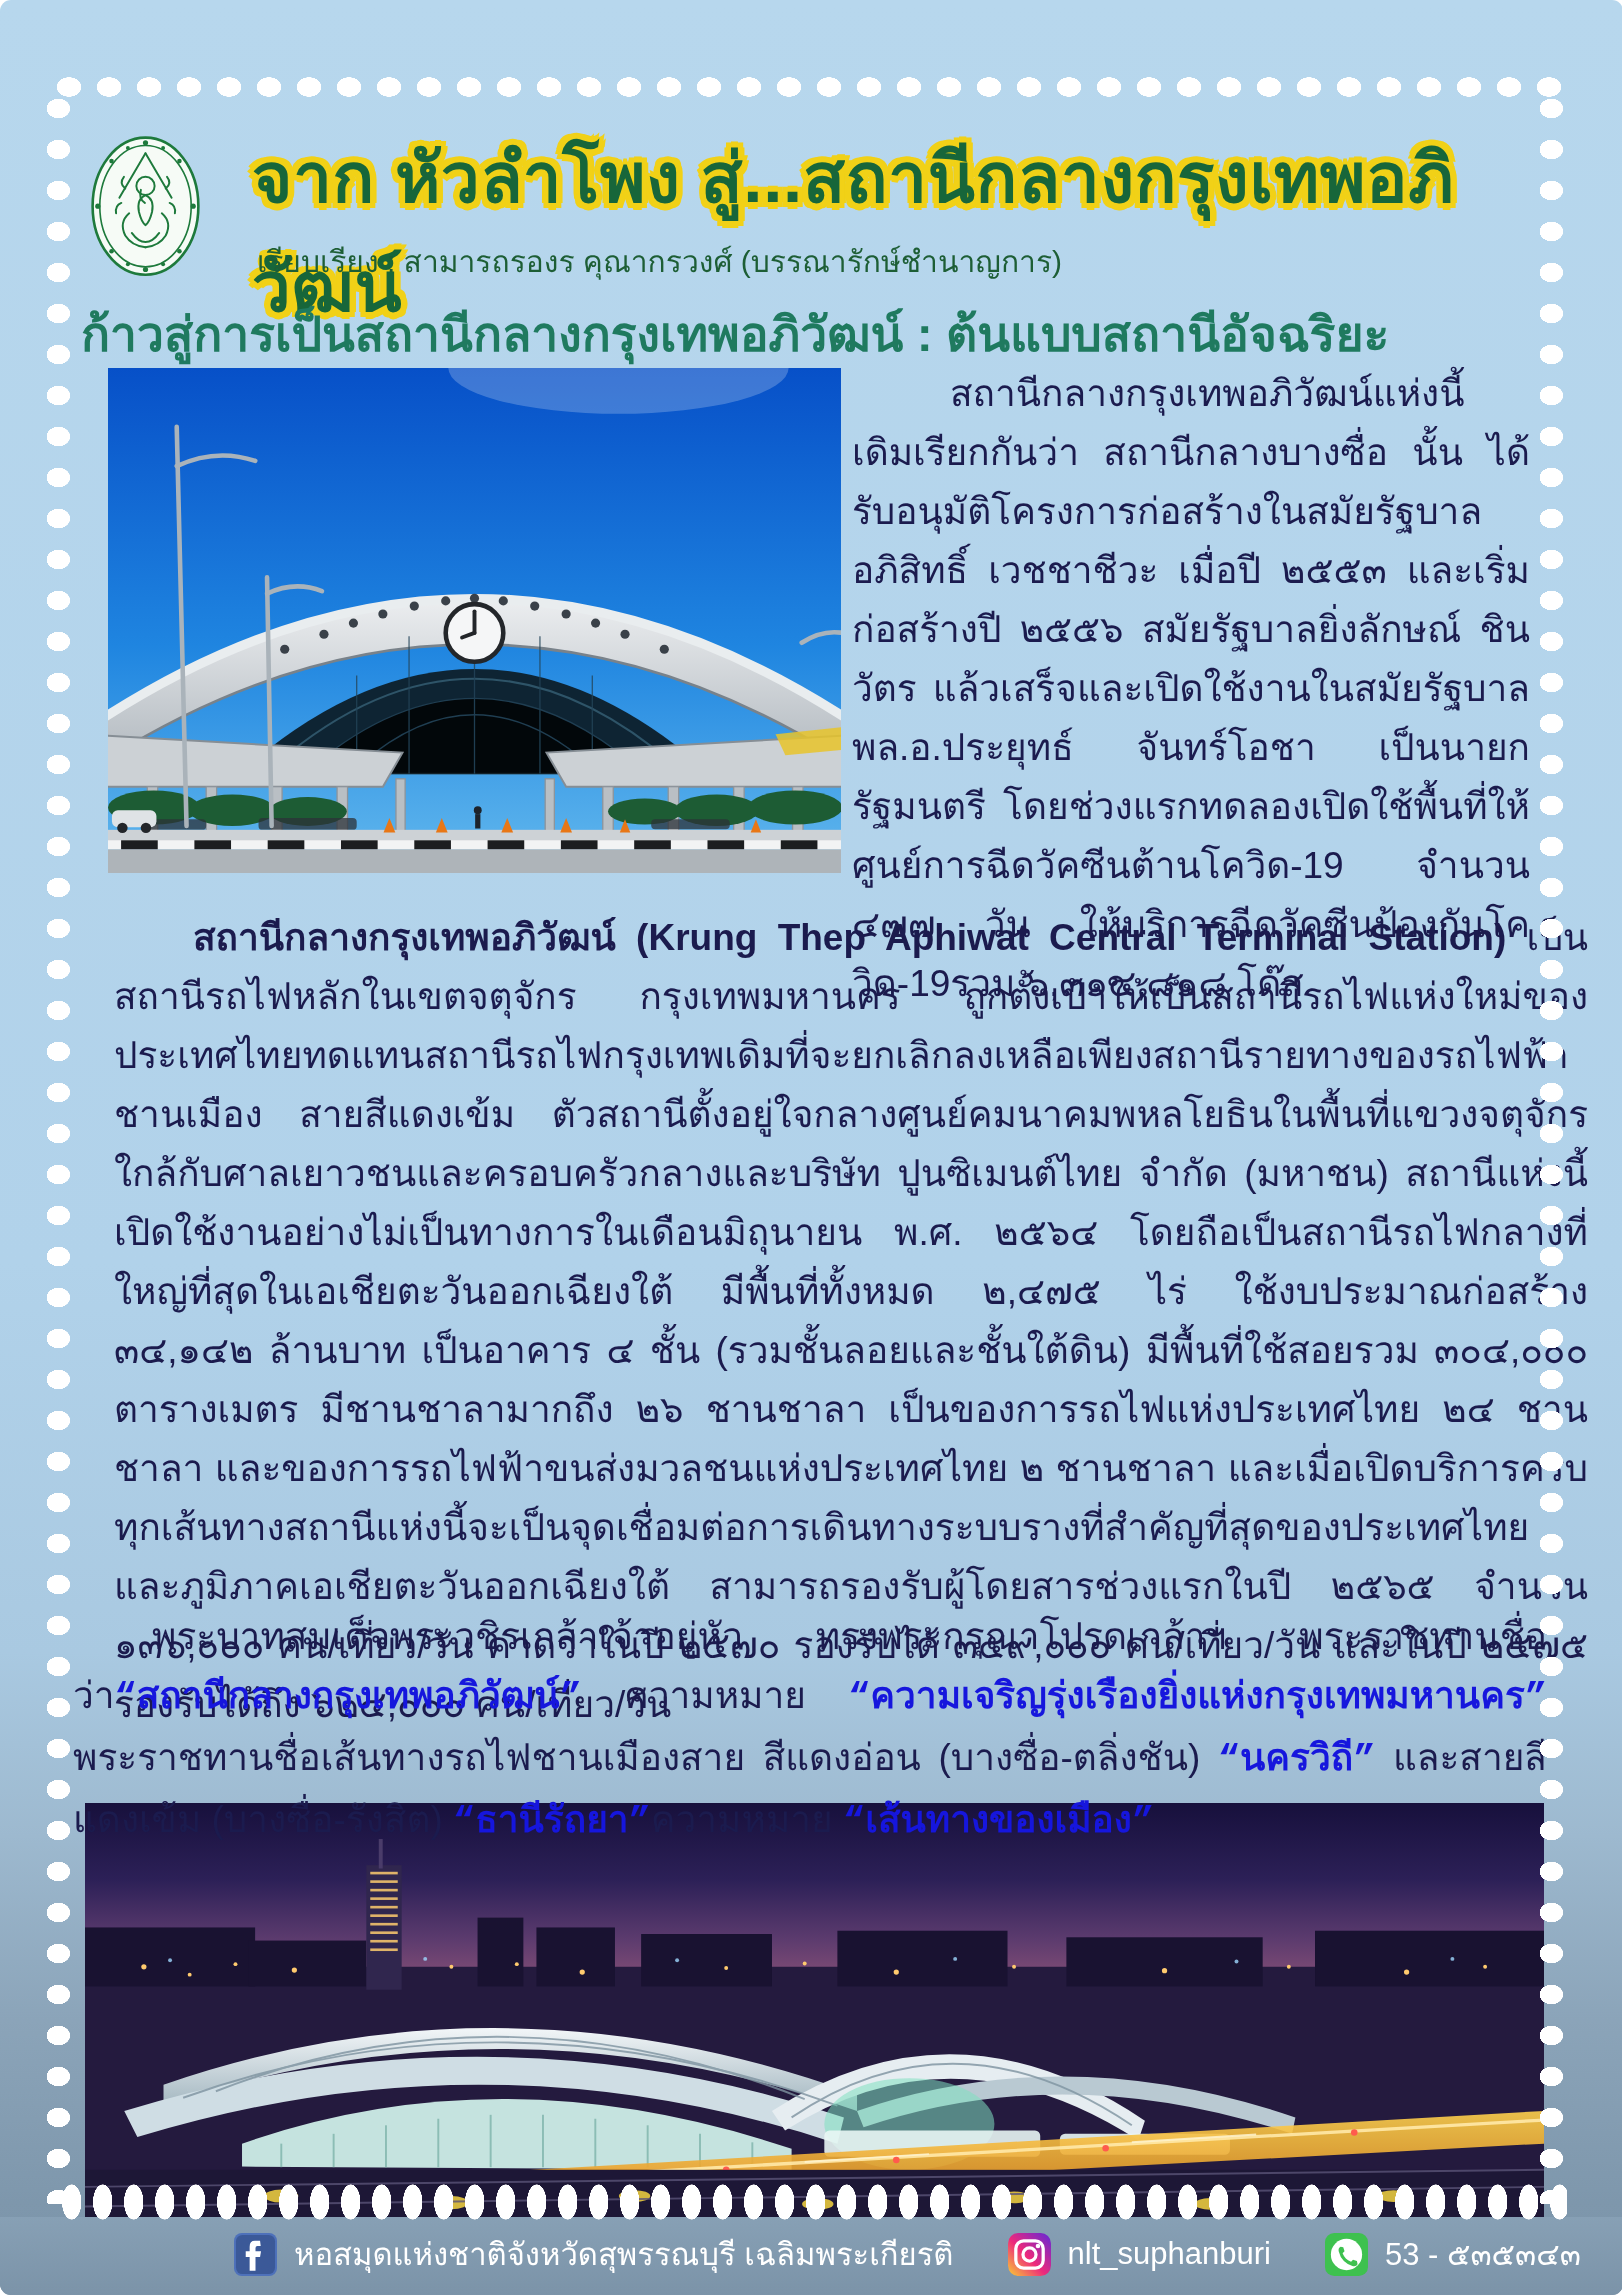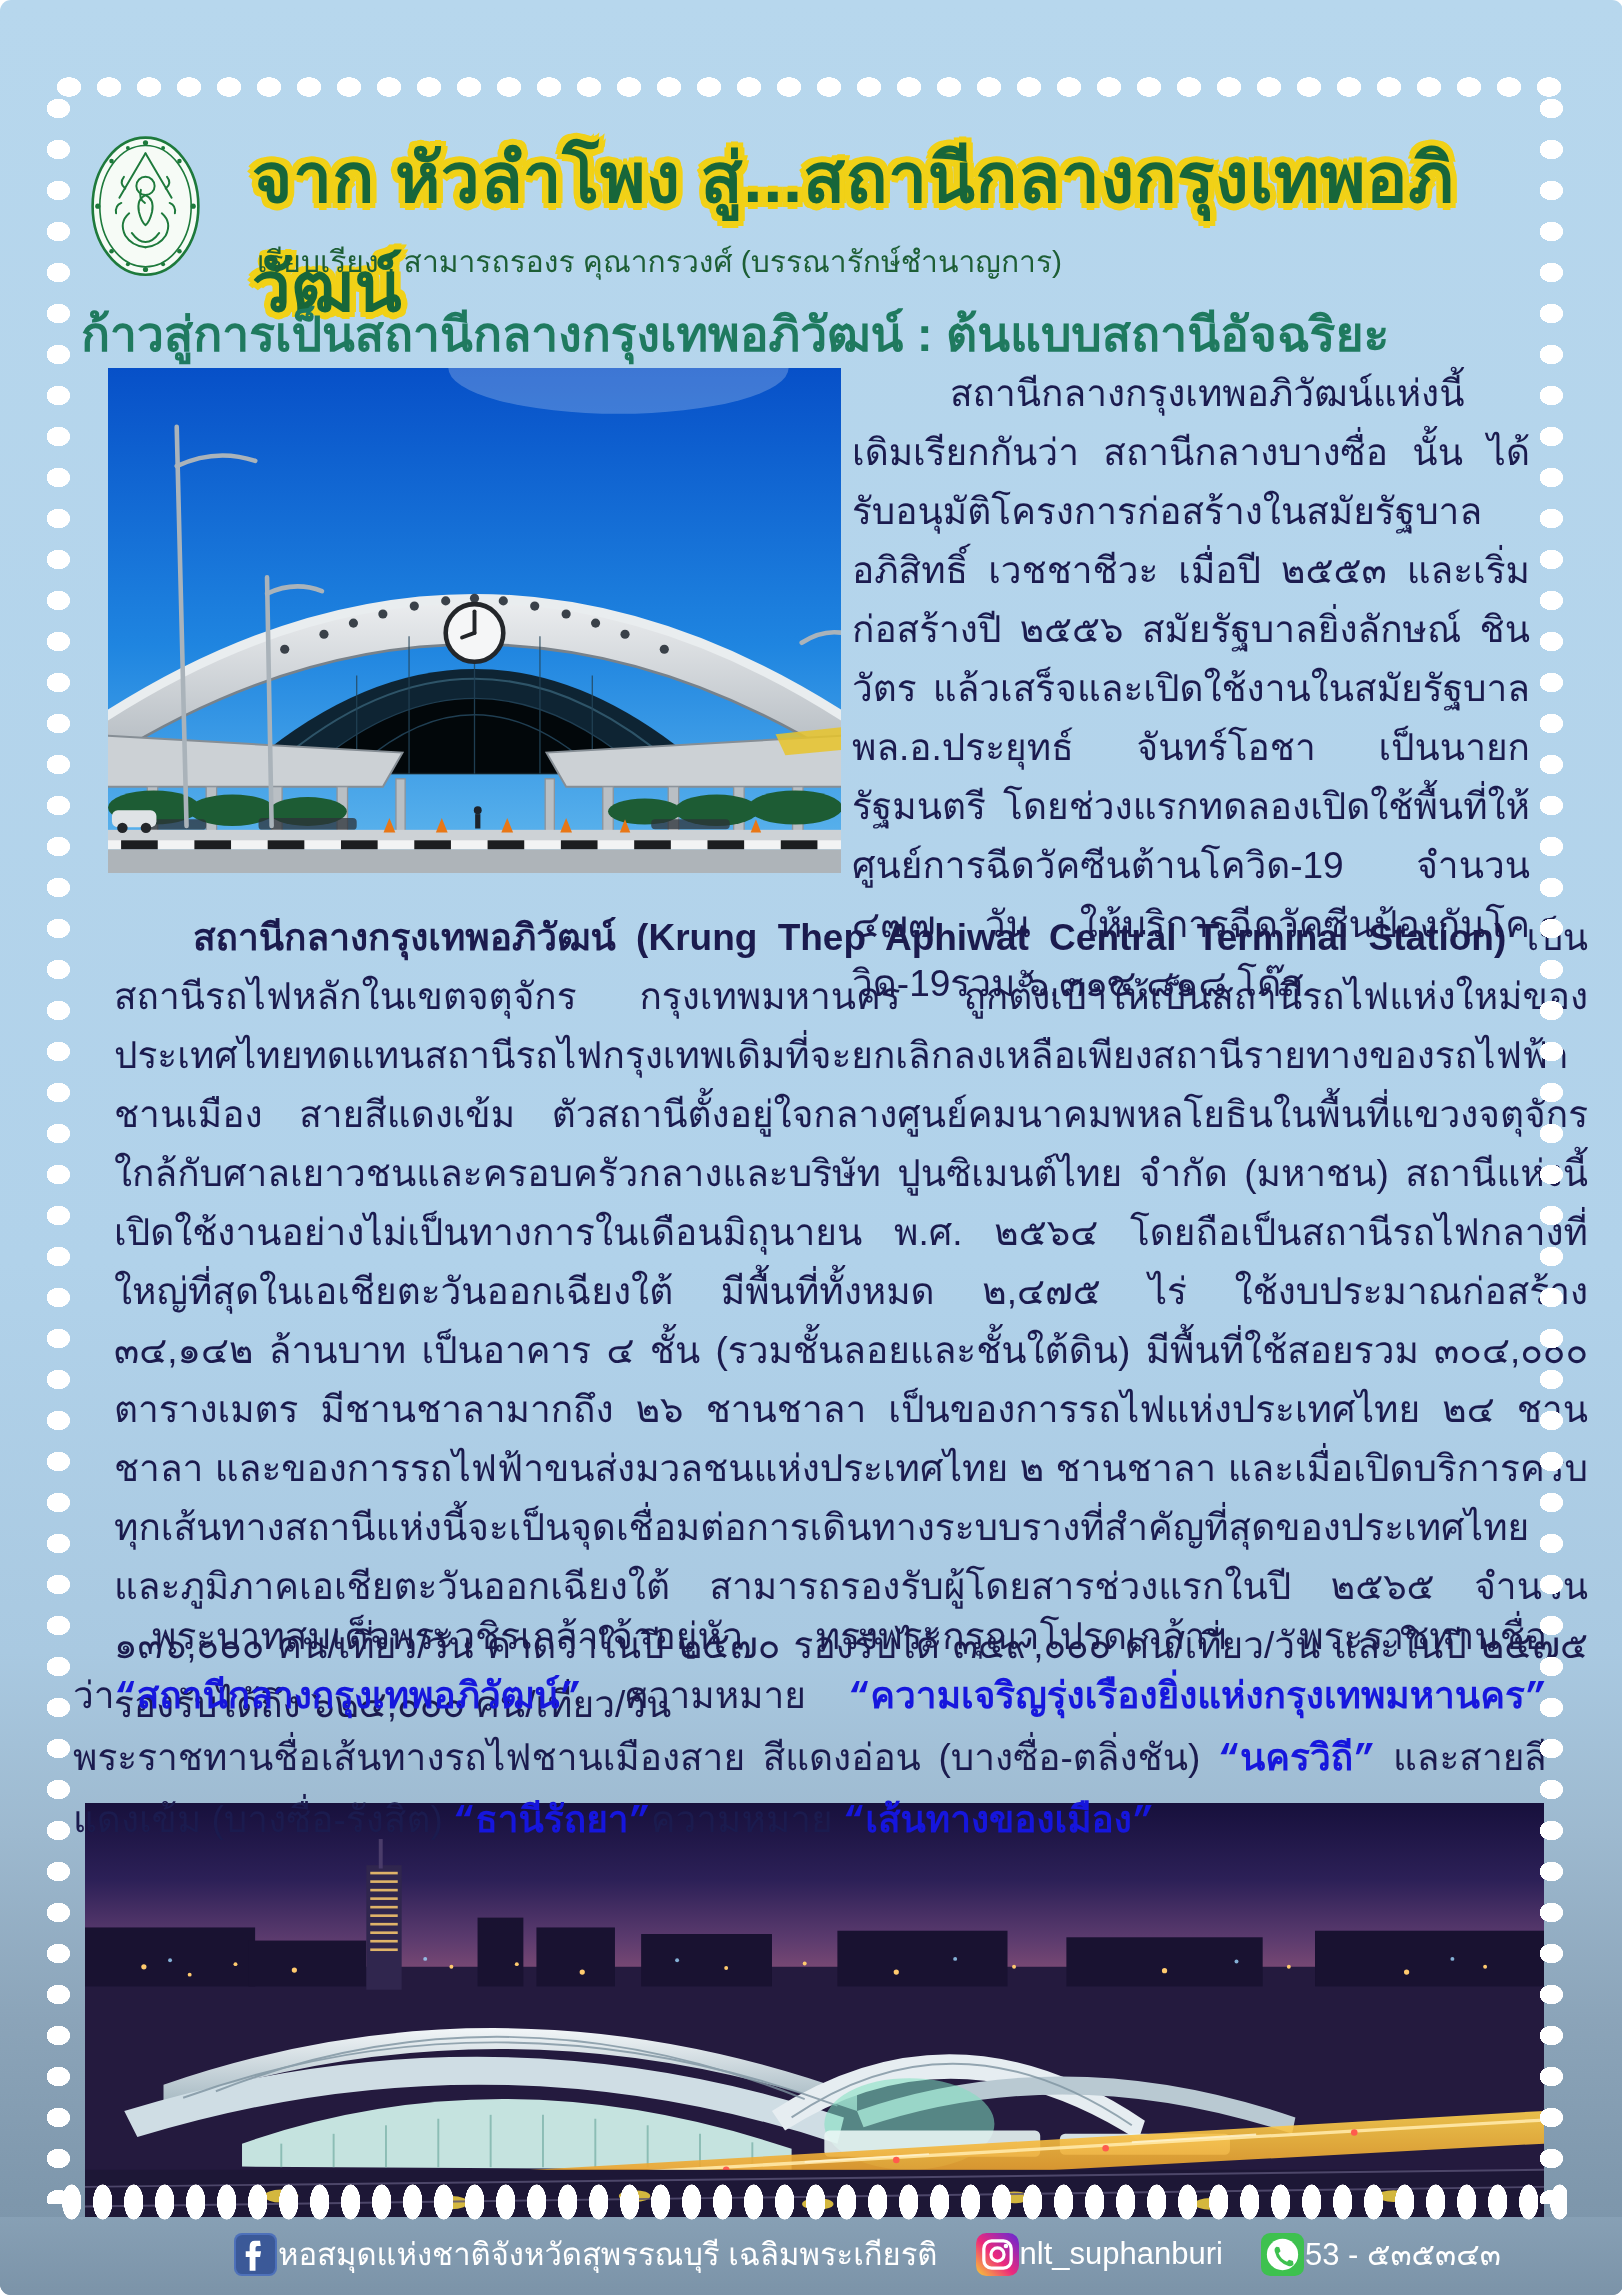--- a/index.html
+++ b/index.html
@@ -39,21 +39,21 @@
     text-align:justify;z-index:2;}
   .para1{left:852px;top:364px;width:678px;text-indent:98px;}
   .para2{left:78px;top:908px;width:1474px;text-indent:79px;margin-left:36px;}
   .para3{left:73px;top:1607px;width:1474px;text-indent:79px;}
   .para b{font-weight:bold;}
   .blue{color:#1616dd;font-weight:bold;font-family:Liberation Mono, monospace;}
 
   .footer-band{position:absolute;left:0;right:0;top:2217px;height:79px;
     background:linear-gradient(180deg,#87a0b5,#7b93a8);z-index:4;}
   .footer{position:absolute;left:234px;top:2226px;height:56px;display:flex;align-items:center;
-    gap:1px;z-index:7;color:#ffffff;font-size:31px;white-space:nowrap;}
+    gap:17px;z-index:7;color:#ffffff;font-size:31px;white-space:nowrap;}
   .icon{width:43px;height:43px;border-radius:9.2px;display:inline-block;flex:0 0 auto;}
   .icon svg{display:block;width:100%;height:100%;}
   .gap-l{margin-left:37px;}
 </style>
 </head>
 <body>
 
 <div class="page">
 
   <div class="dots dots-top"></div>

